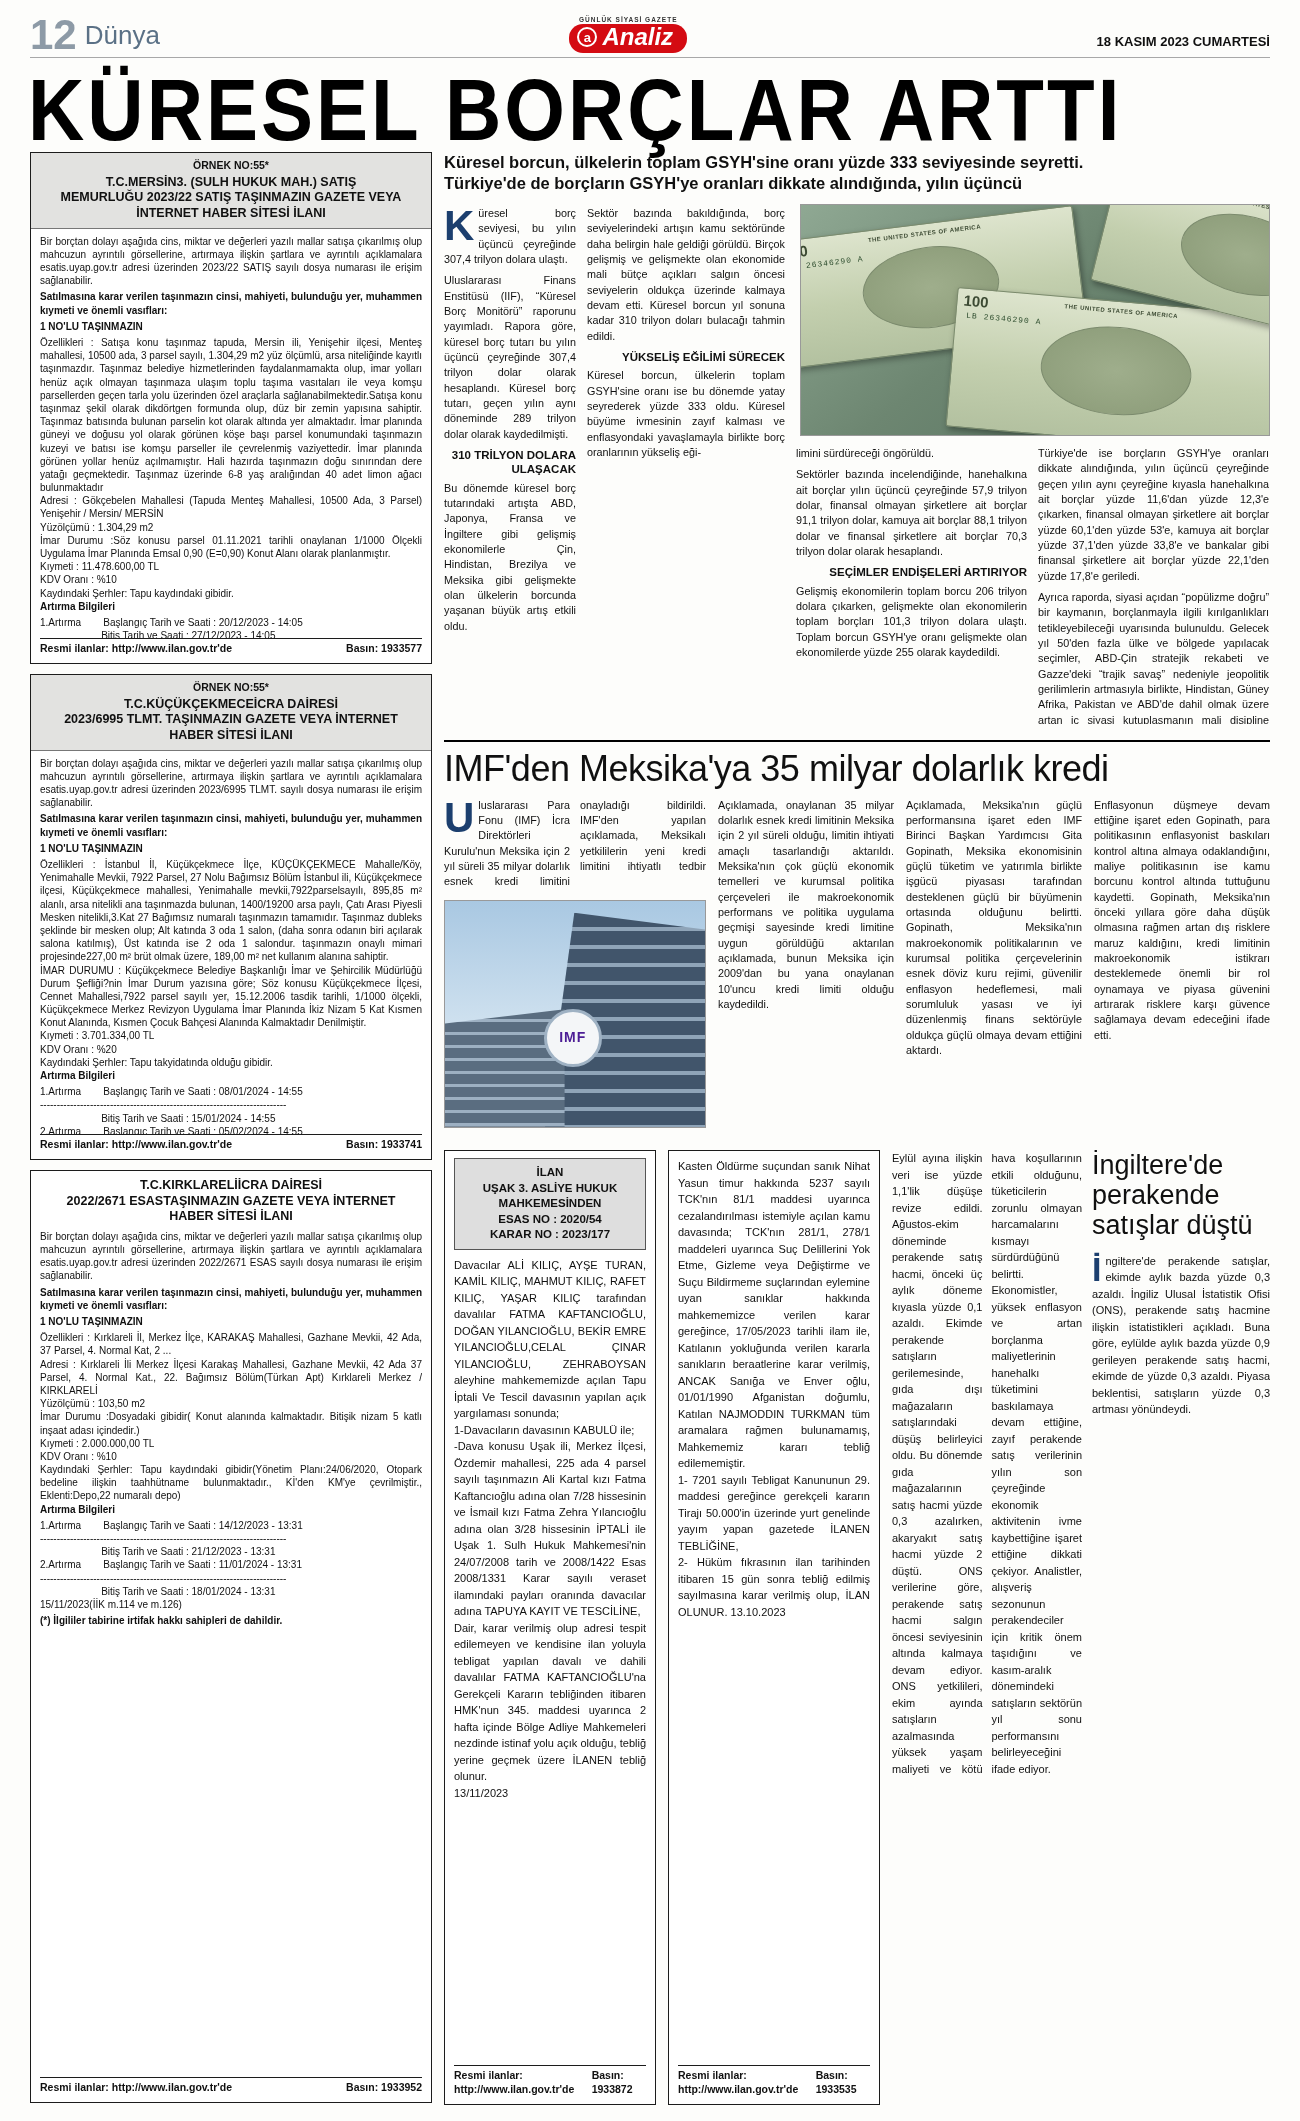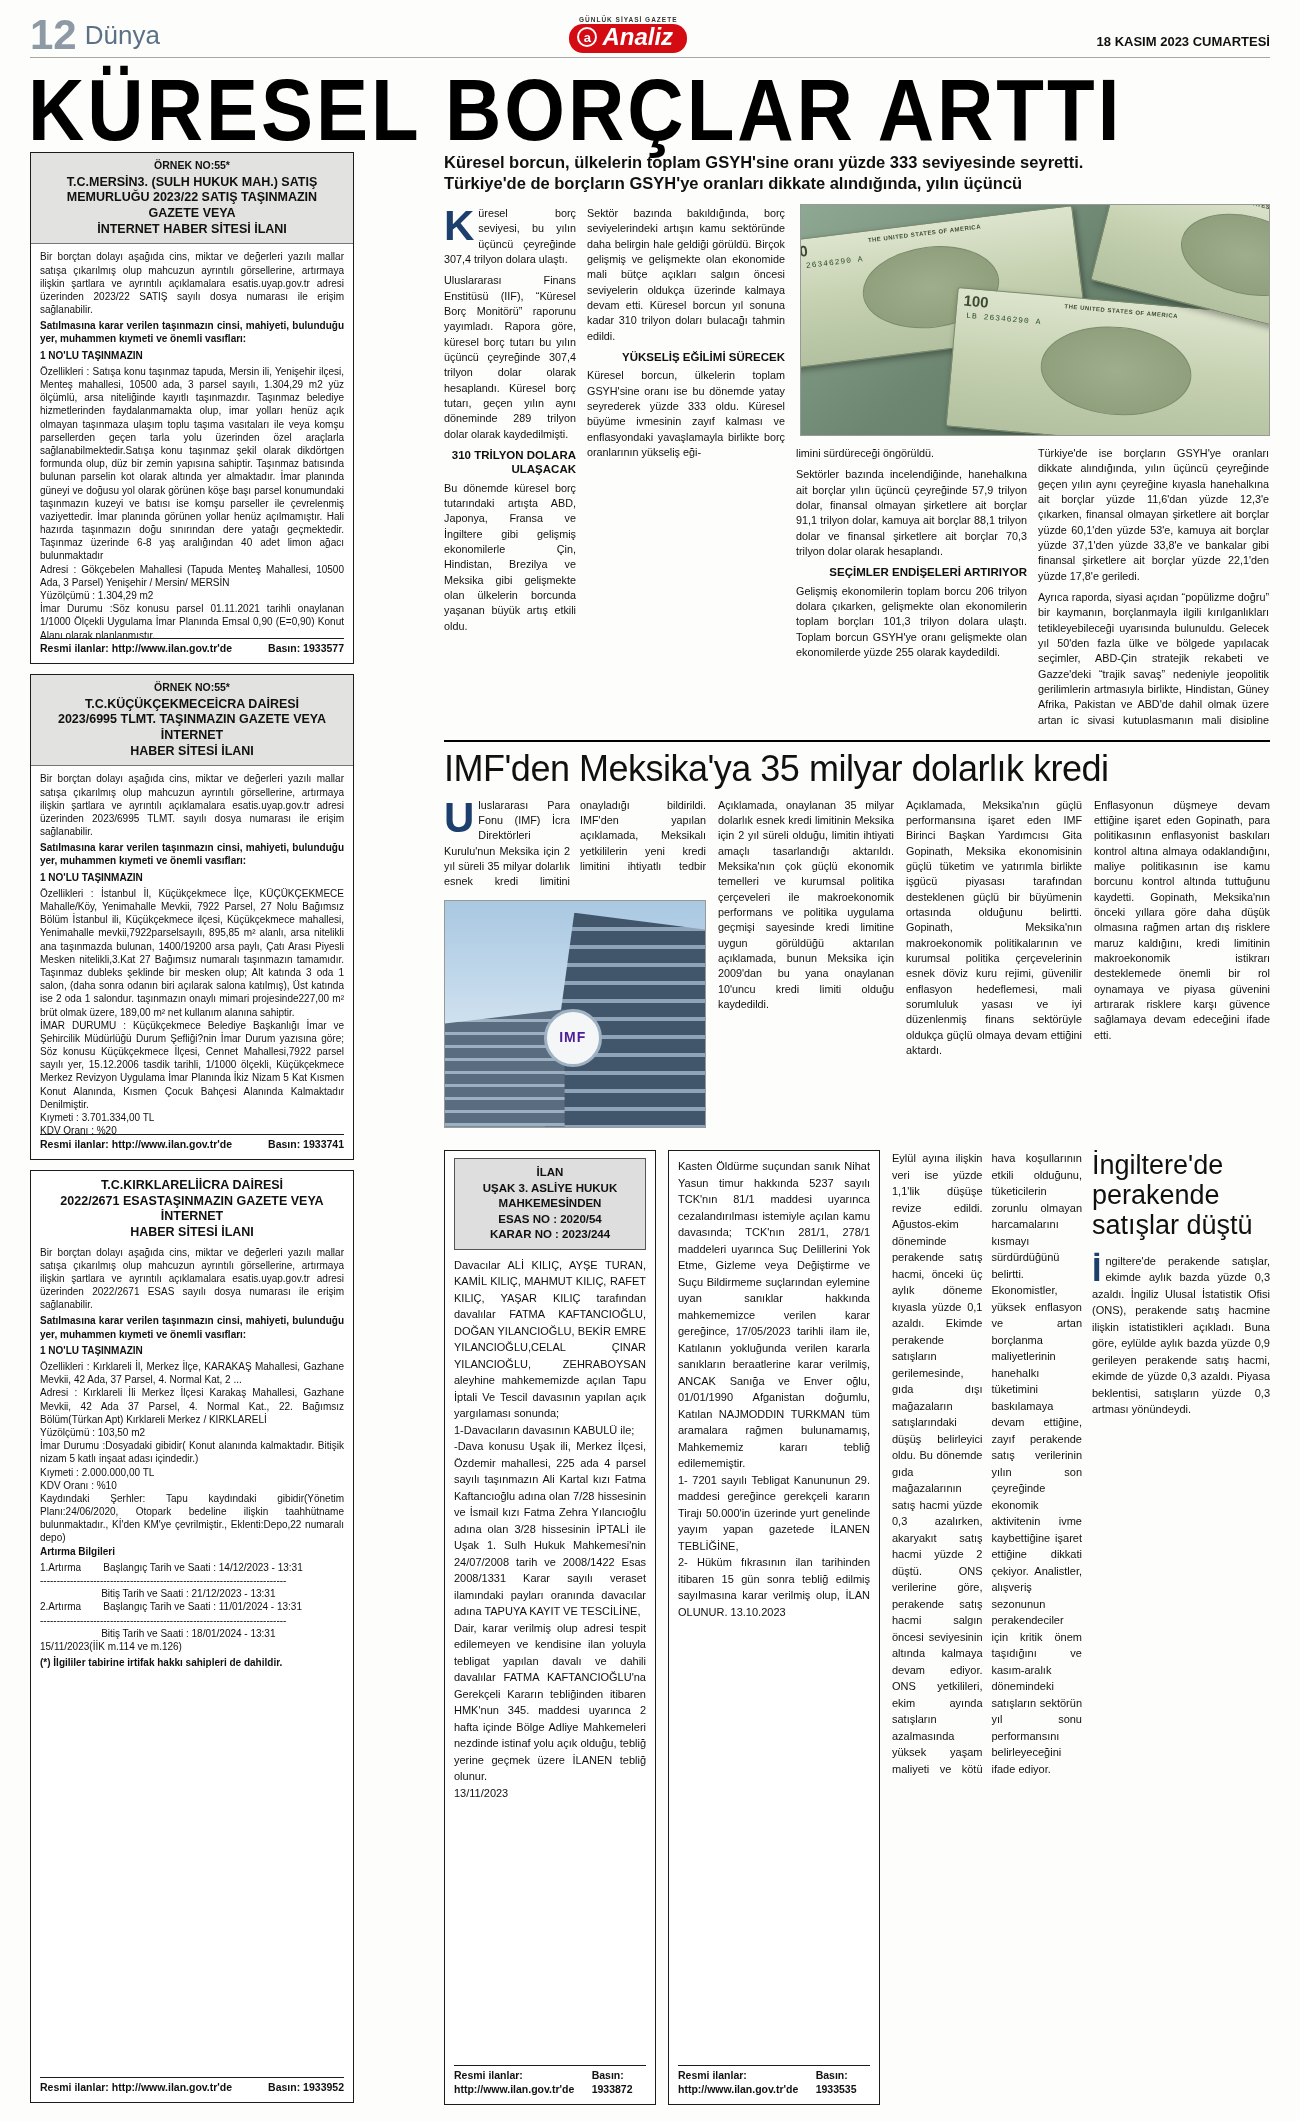--- a/index.html
+++ b/index.html
@@ -38,21 +38,21 @@
   .notice-foot{margin-top:auto;border-top:1.5px solid #1c1c1c;padding-top:3px;display:flex;
                justify-content:space-between;font-size:10.5px;font-weight:bold}
   .pre{white-space:pre-line}
   .prewrap{white-space:pre-wrap}
   .just{text-align:justify}
   .bold{font-weight:bold}
   .head-box{background:#dedede;border:1px solid #555;padding:6px 4px;text-align:center;font-weight:bold;
             font-size:11.5px;line-height:1.35;white-space:pre-line;margin-bottom:7px}
 
   
-  .left-col{position:absolute;top:152px;left:30px;width:324px;height:1951px;display:flex;
+  .left-col{position:absolute;top:152px;left:30px;width:402px;height:1951px;display:flex;
             flex-direction:column;gap:10px}
   .left-col .n1{height:512px}
   .left-col .n2{height:486px}
   .left-col .n3{flex:1}
 
   
   .debt{position:absolute;top:152px;left:444px;width:826px;height:580px;overflow:hidden}
   .standfirst{width:648px;font-size:16.5px;font-weight:bold;line-height:1.3;height:46px;overflow:hidden}
   .debt-photo{position:absolute;top:52px;right:0;width:470px;height:232px;overflow:hidden;
               background:linear-gradient(140deg,#8fa893,#6d8671 45%,#53705d);border:1px solid #999}
@@ -302,21 +302,21 @@
     </div>
   </article>
 
   <div class="bottom-row">
 
     <section class="notice bn">
       <div class="head-box">İLAN
 UŞAK 3. ASLİYE HUKUK
 MAHKEMESİNDEN
 ESAS NO : 2020/54
-KARAR NO : 2023/244</div>
+KARAR NO : 2023/177</div>
       <div class="notice-body">
         <div class="pre just">Davacılar ALİ KILIÇ, AYŞE TURAN, KAMİL KILIÇ, MAHMUT KILIÇ, RAFET KILIÇ, YAŞAR KILIÇ tarafından davalılar FATMA KAFTANCIOĞLU, DOĞAN YILANCIOĞLU, BEKİR EMRE YILANCIOĞLU,CELAL ÇINAR YILANCIOĞLU, ZEHRABOYSAN aleyhine mahkememizde açılan Tapu İptali Ve Tescil davasının yapılan açık yargılaması sonunda;
 1-Davacıların davasının KABULÜ ile;
 -Dava konusu Uşak ili, Merkez İlçesi, Özdemir mahallesi, 225 ada 4 parsel sayılı taşınmazın Ali Kartal kızı Fatma Kaftancıoğlu adına olan 7/28 hissesinin ve İsmail kızı Fatma Zehra Yılancıoğlu adına olan 3/28 hissesinin İPTALİ ile Uşak 1. Sulh Hukuk Mahkemesi'nin 24/07/2008 tarih ve 2008/1422 Esas 2008/1331 Karar sayılı veraset ilamındaki payları oranında davacılar adına TAPUYA KAYIT VE TESCİLİNE,
 Dair, karar verilmiş olup adresi tespit edilemeyen ve kendisine ilan yoluyla tebligat yapılan davalı ve dahili davalılar FATMA KAFTANCIOĞLU'na Gerekçeli Kararın tebliğinden itibaren HMK'nun 345. maddesi uyarınca 2 hafta içinde Bölge Adliye Mahkemeleri nezdinde istinaf yolu açık olduğu, tebliğ yerine geçmek üzere İLANEN tebliğ olunur.
 13/11/2023</div>
       </div>
       <div class="notice-foot">
         <span>Resmi ilanlar: http://www.ilan.gov.tr'de</span>
         <span>Basın: 1933872</span>

